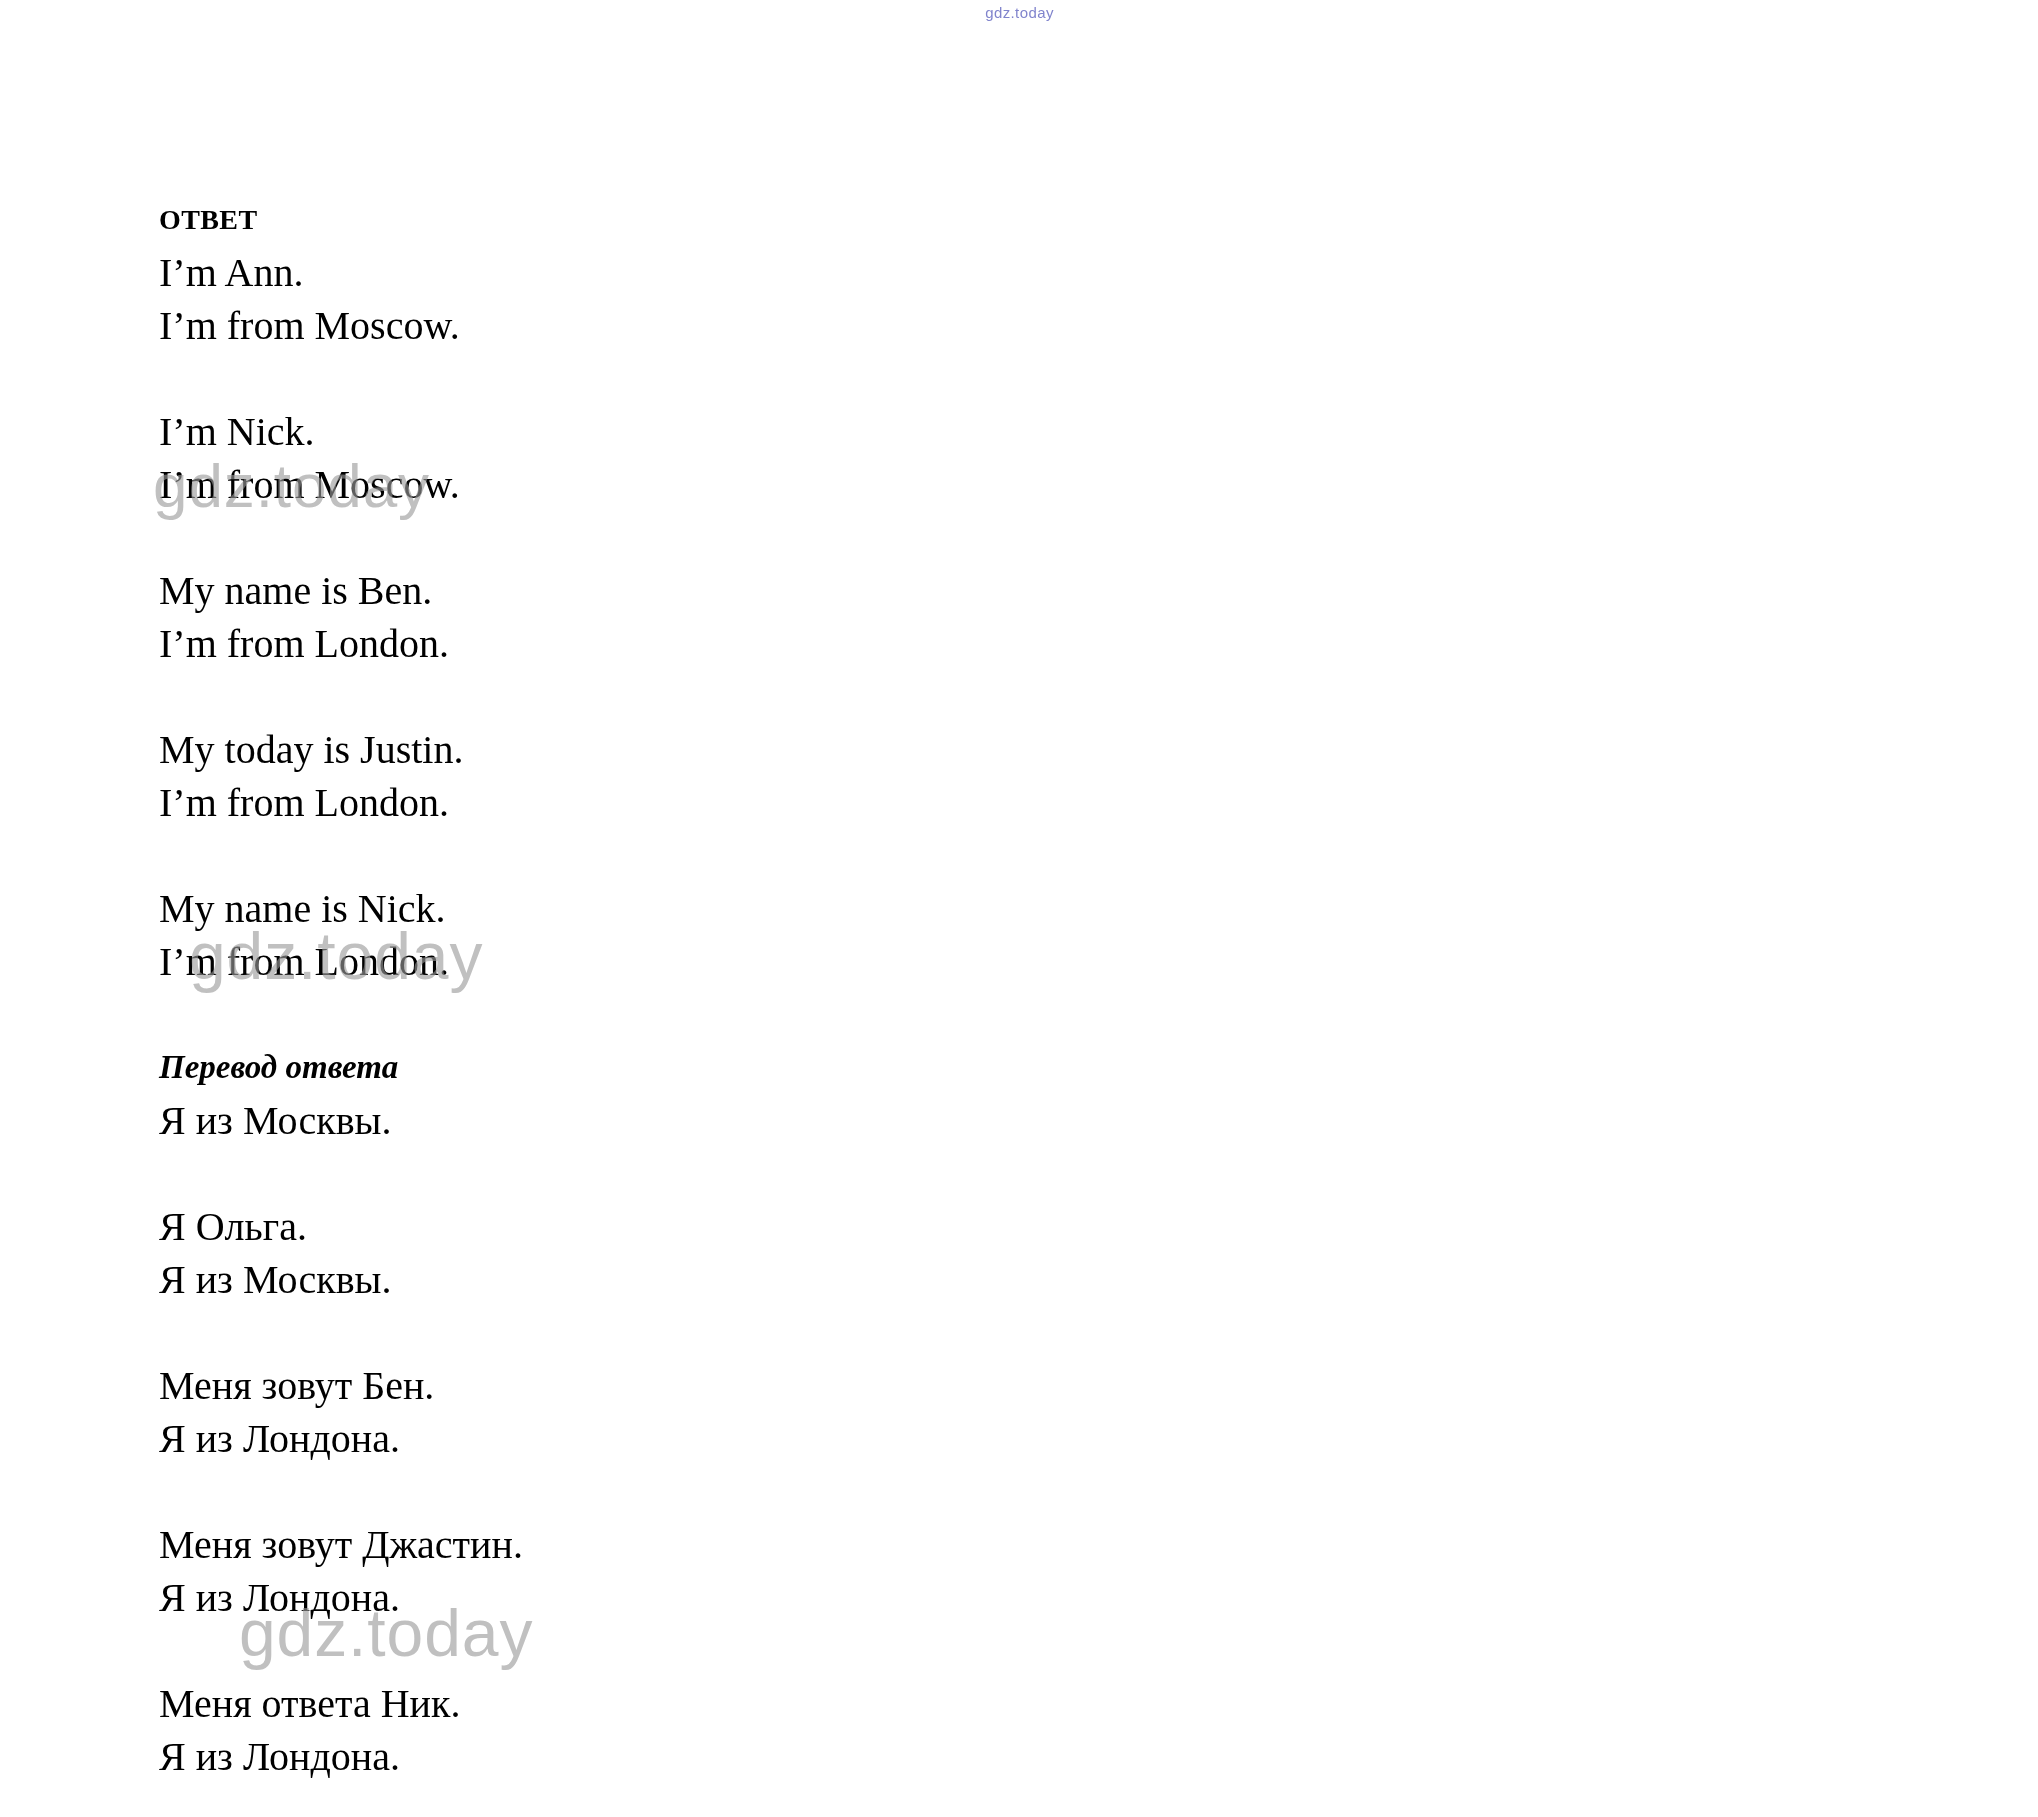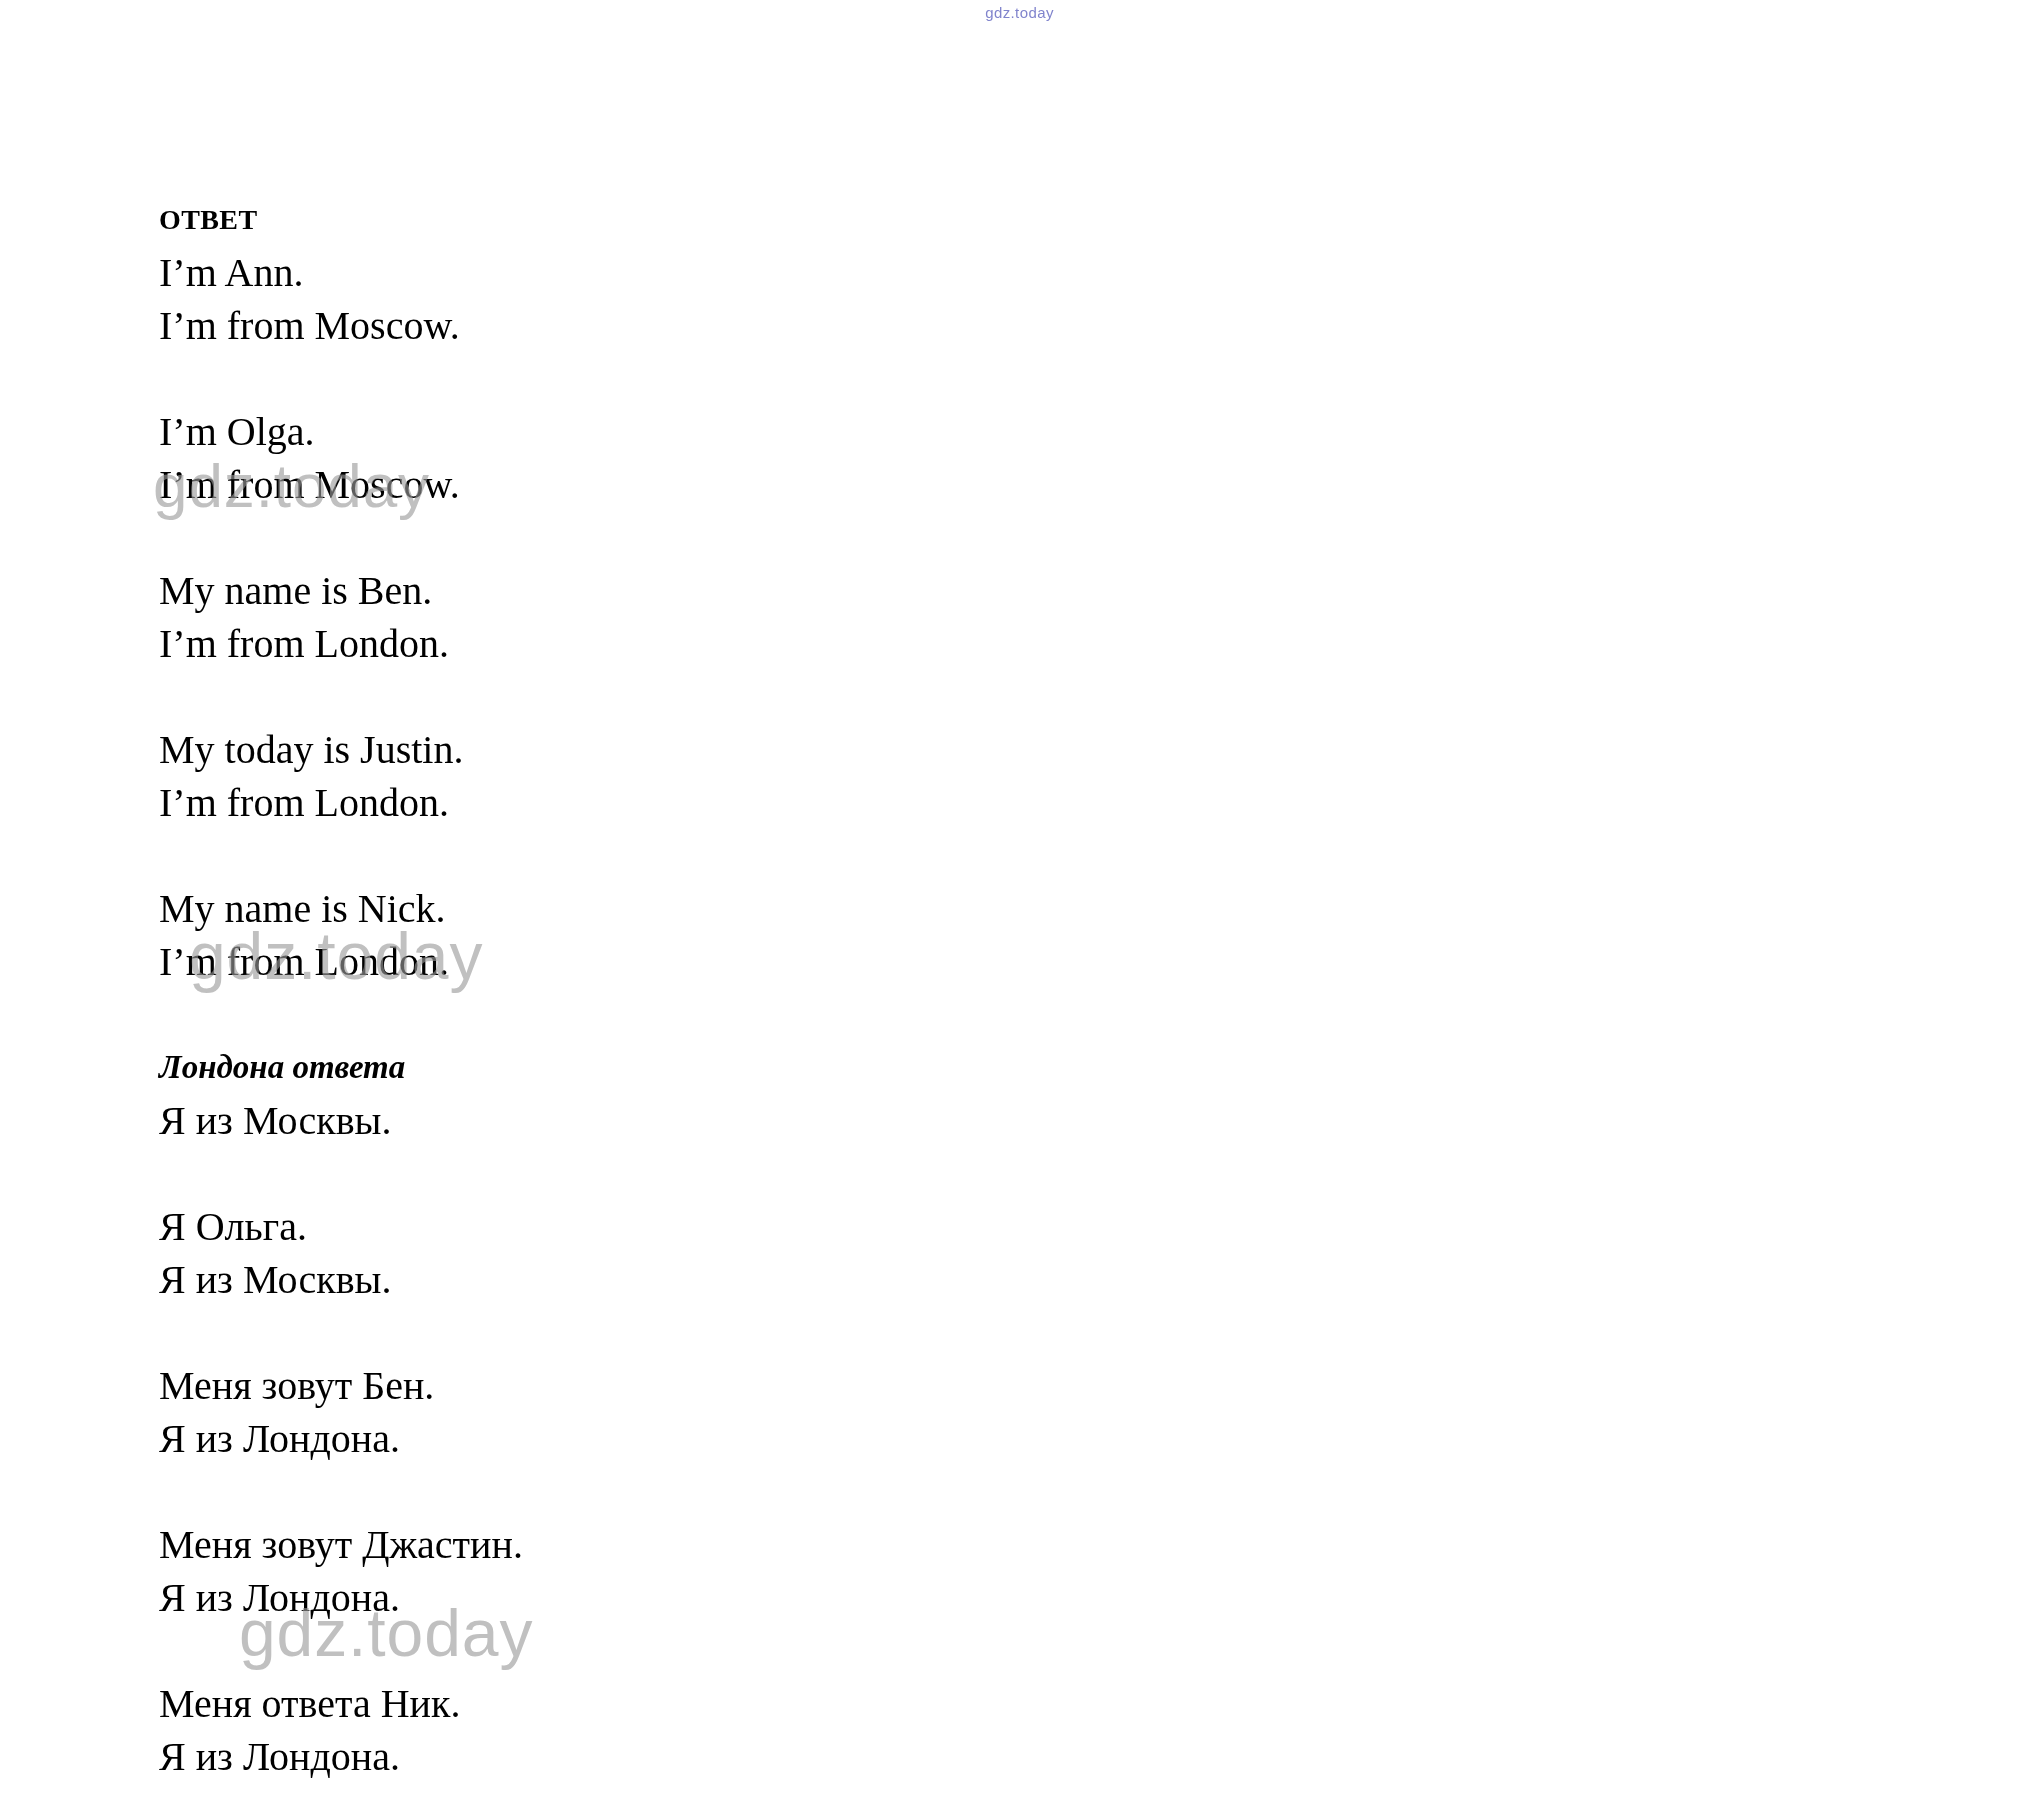--- a/index.html
+++ b/index.html
@@ -86,37 +86,37 @@
 <div class="top-watermark">gdz.today</div>
 
 <div class="doc">
 
   <div class="heading">ОТВЕТ</div>
 
   <div class="line">I’m Ann.</div>
   <div class="line">I’m from Moscow.</div>
   <div class="spacer"></div>
 
-  <div class="line">I’m Olga.</div>
+  <div class="line">I’m Nick.</div>
   <div class="line">I’m from Moscow.</div>
   <div class="spacer"></div>
 
   <div class="line">My name is Ben.</div>
   <div class="line">I’m from London.</div>
   <div class="spacer"></div>
 
   <div class="line">My today is Justin.</div>
   <div class="line">I’m from London.</div>
   <div class="spacer"></div>
 
   <div class="line">My name is Nick.</div>
   <div class="line">I’m from London.</div>
   <div class="spacer"></div>
 
-  <div class="subheading">Лондона ответа</div>
+  <div class="subheading">Перевод ответа</div>
 
   <div class="line">Я из Москвы.</div>
   <div class="spacer"></div>
 
   <div class="line">Я Ольга.</div>
   <div class="line">Я из Москвы.</div>
   <div class="spacer"></div>
 
   <div class="line">Меня зовут Бен.</div>
   <div class="line">Я из Лондона.</div>

